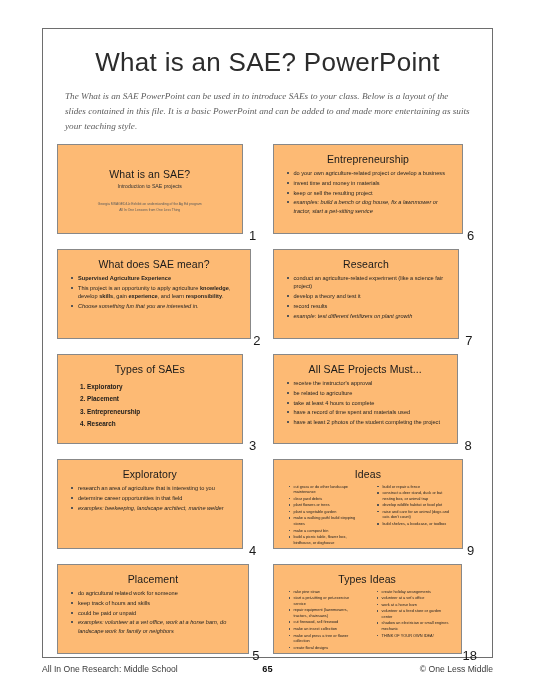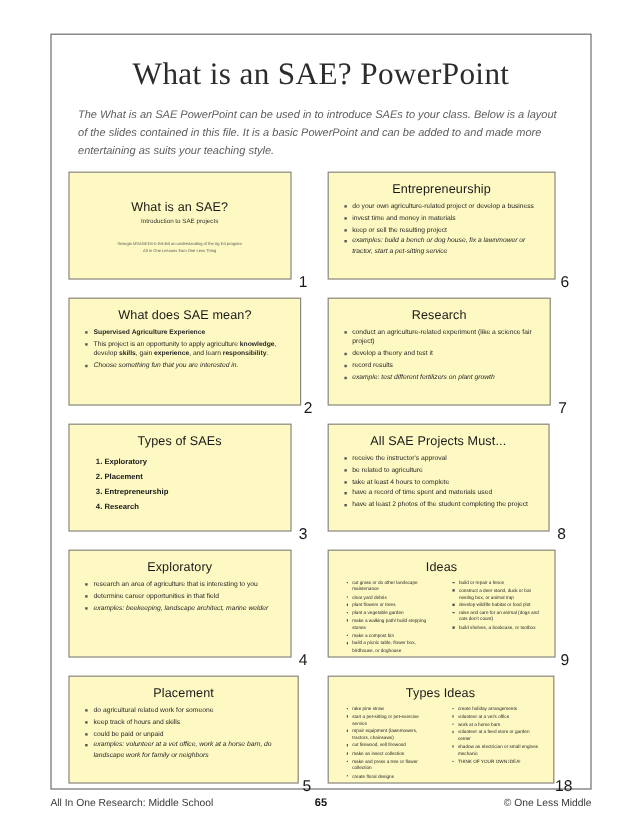--- a/index.html
+++ b/index.html
@@ -26,30 +26,30 @@
     left: 42px;
     top: 28px;
     width: 451px;
     height: 630px;
     border: 1.5px solid #6e6e6e;
     box-sizing: border-box;
     background: #fff;
   }
   .doc-title {
     text-align: center;
-    font-family: Liberation Serif, serif;
+    font-family: Liberation Sans, sans-serif;
     font-weight: 300;
     font-size: 26px;
     letter-spacing: 0.3px;
     color: #2c2c2c;
     margin: 18px 0 0 0;
     padding: 0 10px;
   }
   .doc-intro {
-    font-family: Liberation Sans, sans-serif;
+    font-family: Liberation Serif, serif;
     font-style: italic;
     font-size: 9.2px;
     line-height: 1.62;
     color: #5d5d5d;
     margin: 11px 22px 0 22px;
     text-align: left;
   }
   .grid {
     margin: 10px 14px 0 14px;
     display: grid;
@@ -62,21 +62,21 @@
     display: flex;
     align-items: flex-start;
     height: 101px;
   }
   .slide {
     position: relative;
     flex: 1 1 auto;
     height: 90px;
     border: 1px solid #888;
     box-sizing: border-box;
-    background: #fef9c3;
+    background: #fdba74;
     padding: 5px 7px 3px 7px;
     overflow: hidden;
   }
   .slide-num {
     width: 20px;
     align-self: flex-end;
     text-align: center;
     font-family: "Liberation Sans", sans-serif;
     font-size: 13px;
     font-weight: 400;

